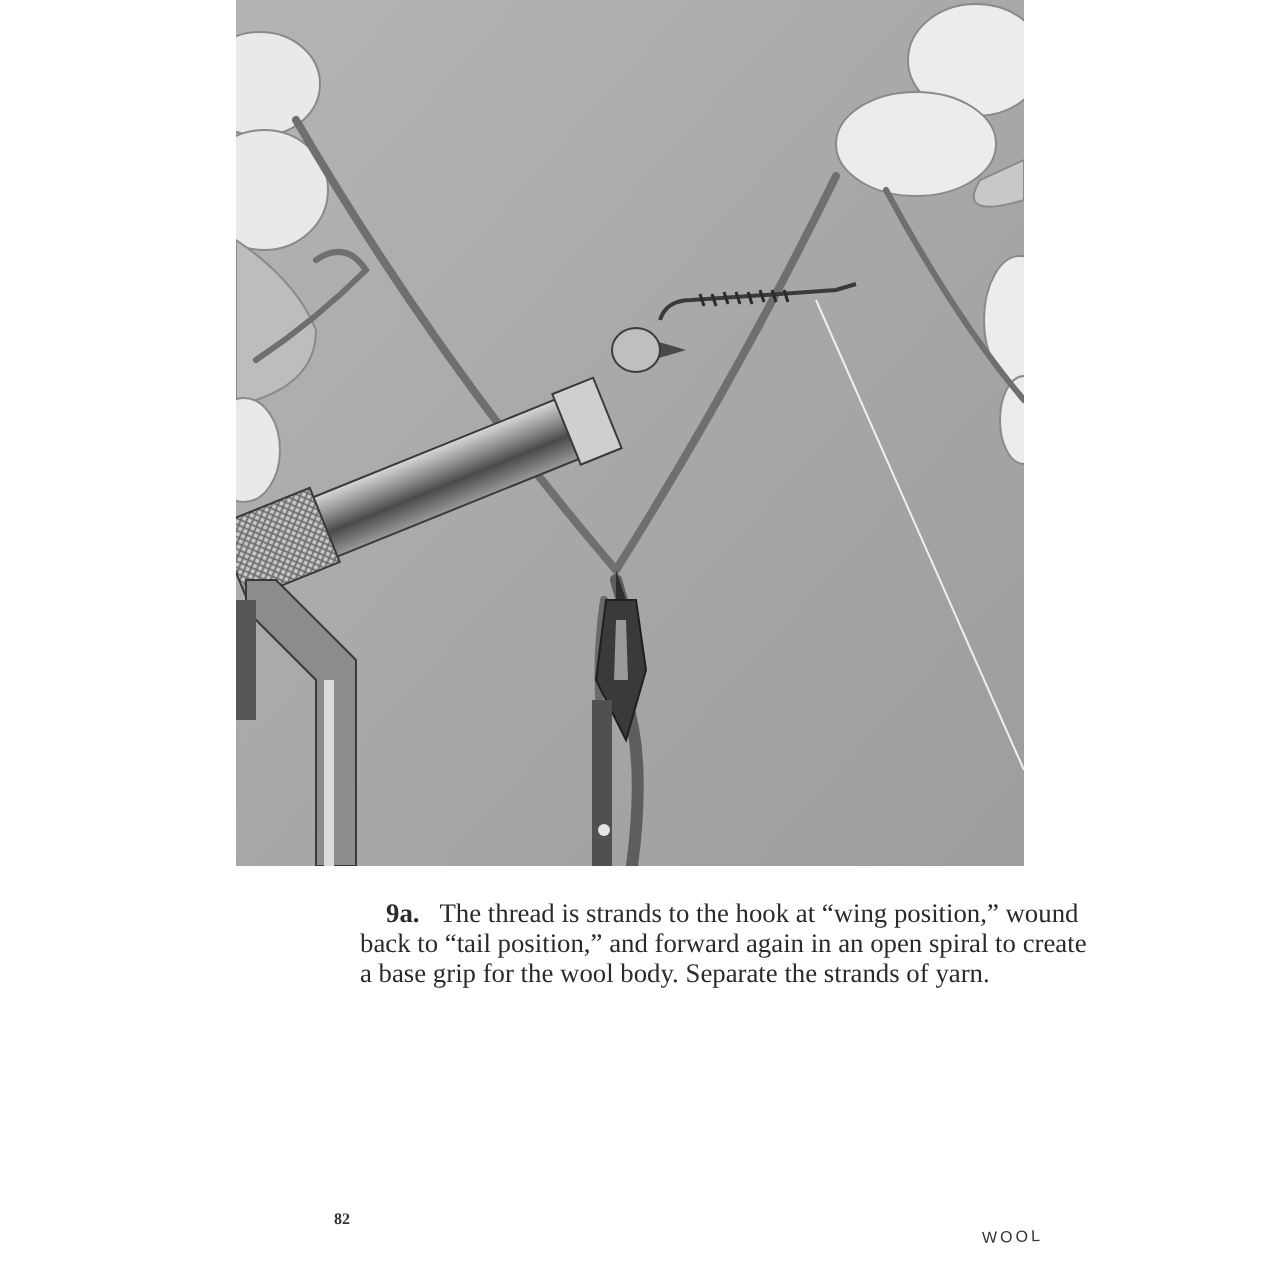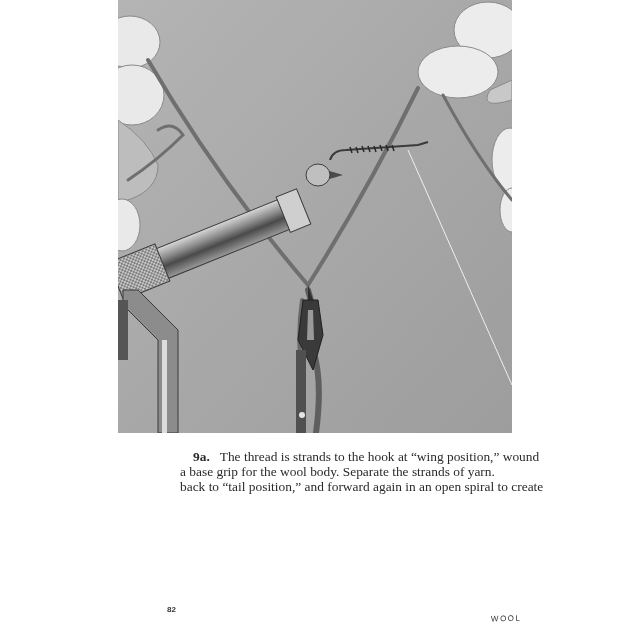--- a/index.html
+++ b/index.html
@@ -48,21 +48,21 @@
       text-align: center;
     }
     .caption .line {
       display: block;
       white-space: nowrap;
     }
     .page-number {
       position: absolute;
       left: 167px;
       top: 605px;
-      font-family: Liberation Sans, sans-serif;
+      font-family: Liberation Serif, serif;
       font-size: 8px;
       font-weight: bold;
       color: #333;
     }
     .running-footer {
       position: absolute;
       left: 491px;
       top: 614px;
       font-family: "Liberation Sans", sans-serif;
       font-size: 8px;
@@ -154,18 +154,18 @@
       <path d="M185 300 L200 300 L205 335 L195 370 L180 340 Z" fill="#3a3a3a" stroke="#1f1f1f"></path>
       <path d="M190 310 L195 310 L196 340 L189 340 Z" fill="#9a9a9a"></path>
       <rect x="178" y="350" width="10" height="83" fill="#505050"></rect>
       <circle cx="184" cy="415" r="3" fill="#e5e5e5"></circle>
     </g>
   </svg>
 </div>
 
 <div class="caption">
   <span class="line"><span class="fig-num">9a.</span><span>The thread is strands to the hook at “wing position,” wound</span></span>
+  <span class="line">back to “tail position,” and forward again in an open spiral to create</span>
   <span class="line">a base grip for the wool body. Separate the strands of yarn.</span>
-  <span class="line">back to “tail position,” and forward again in an open spiral to create</span>
 </div>
 
 <div class="page-number">82</div>
 <div class="running-footer">WOOL</div>
 
 </body></html>

